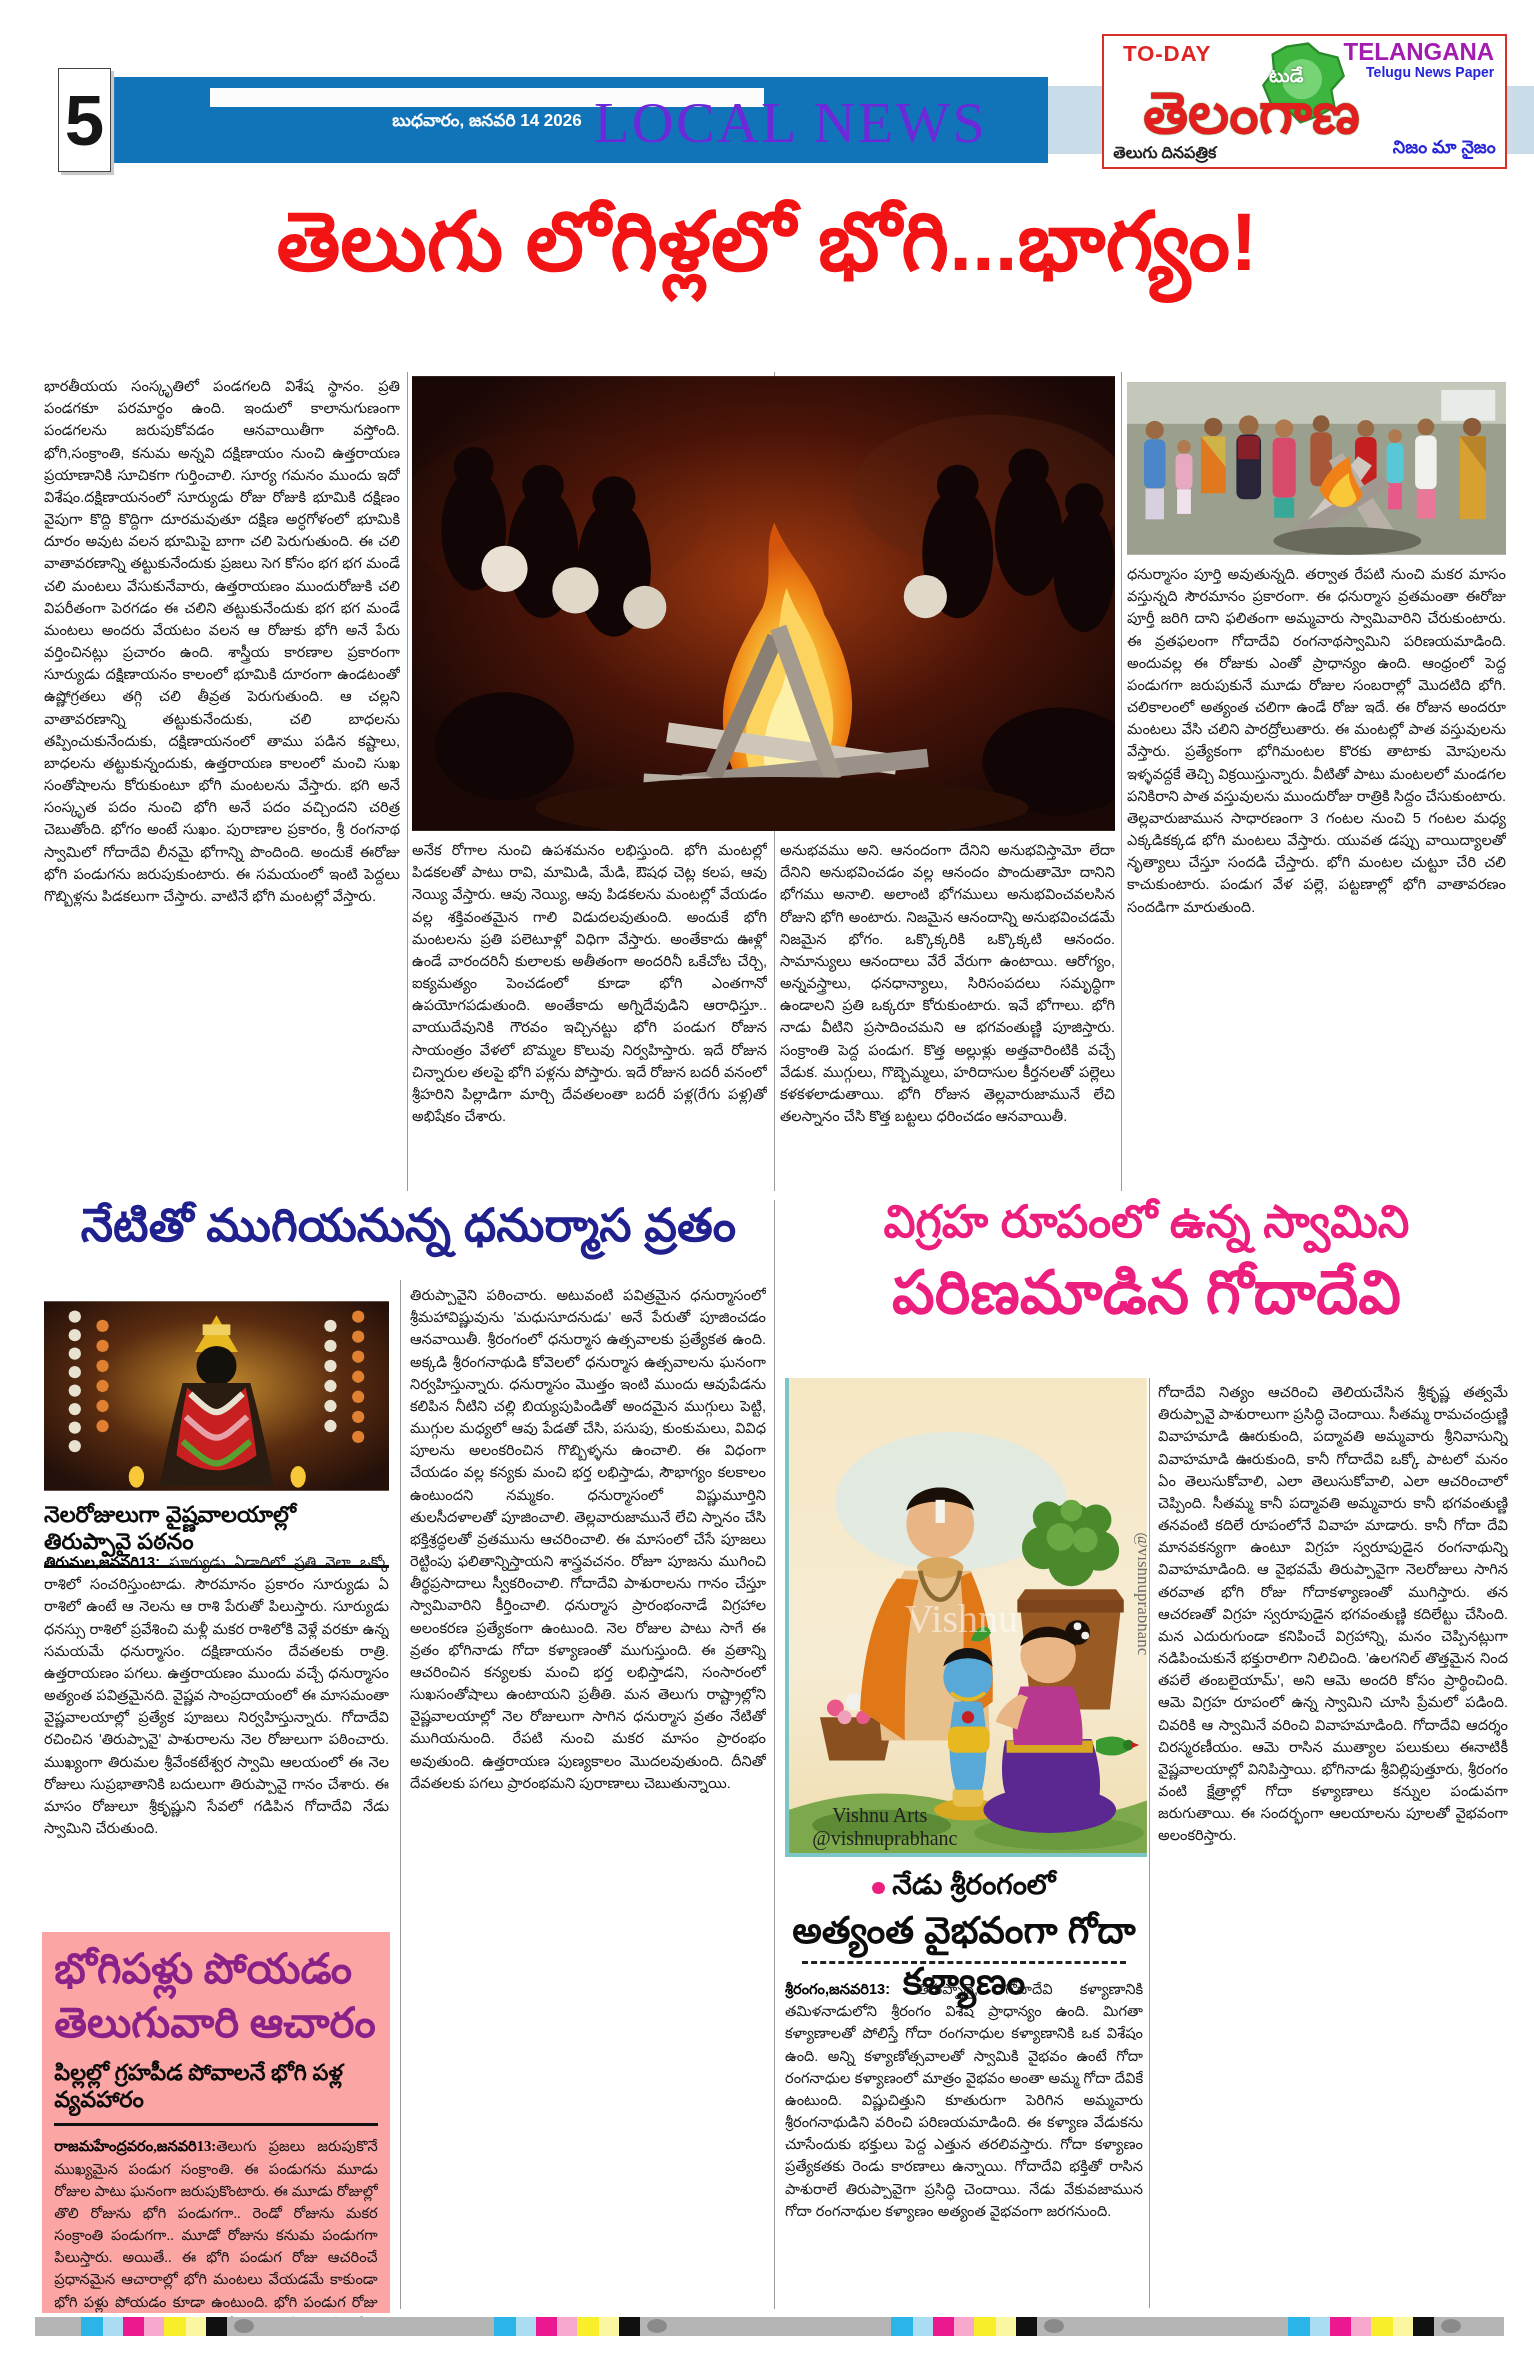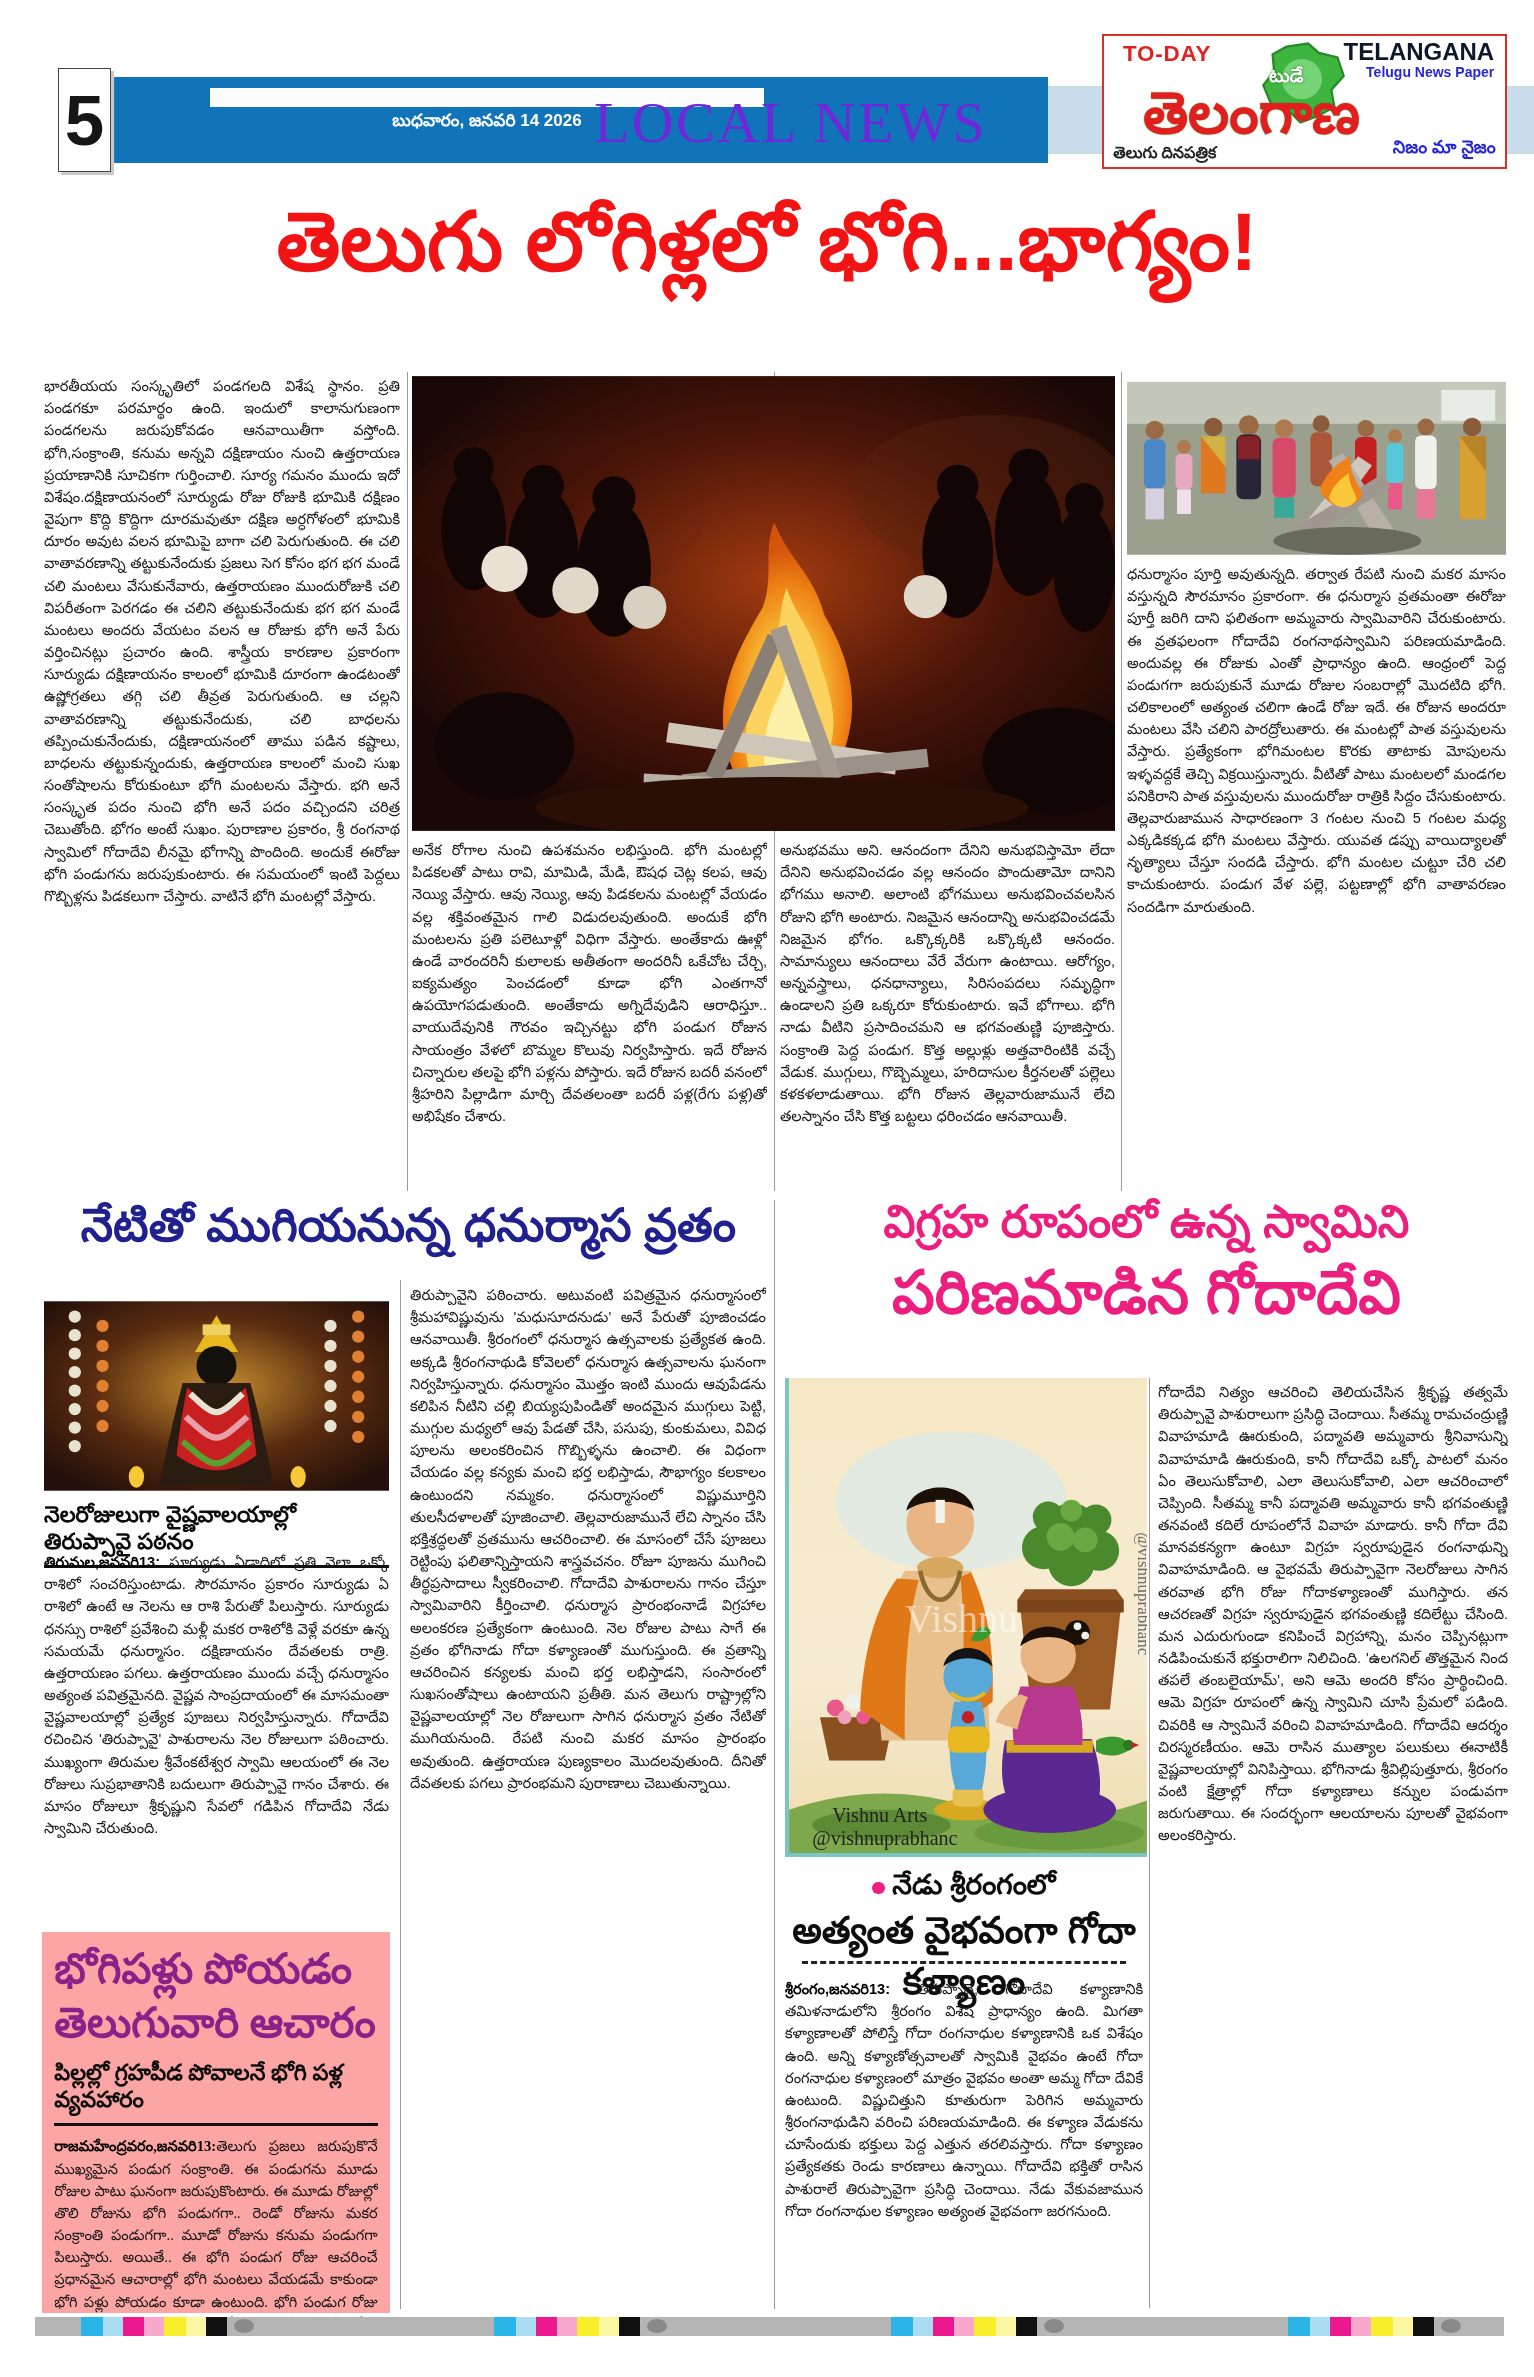--- a/index.html
+++ b/index.html
@@ -15,21 +15,21 @@
   .pageno-box{background:#ffffff;border:1.5px solid #444;box-shadow:3.1px 3.1px 0 #c9c9c9;
               display:flex;align-items:center;justify-content:center;}
   .pageno{font-size:71px;font-weight:bold;color:#161616;line-height:1;}
   .white-stripe{background:#fcfcfc;}
   .date-text{color:#ffffff;font-weight:bold;font-size:17px;text-align:center;}
   .local-news{font-family:"Liberation Serif",serif;color:#6d28d9;font-size:58px;letter-spacing:2.3px;
               white-space:nowrap;}
   
   .logo-box{background:#ffffff;border:2.3px solid #d93025;}
   .logo-today{color:#e02222;font-weight:bold;font-size:22.4px;letter-spacing:0.8px;}
-  .logo-telangana{color:#0f172a;font-weight:bold;font-size:24px;}
+  .logo-telangana{color:#a21caf;font-weight:bold;font-size:24px;}
   .logo-tagline{color:#2626d8;font-weight:bold;font-size:14px;}
   .logo-script{color:#e31e1e;font-weight:bold;font-size:58px;line-height:1;
                text-shadow:0 0 1.5px #2a8a2a;white-space:nowrap;}
   .logo-bl{color:#222;font-weight:bold;font-size:16px;}
   .logo-br{color:#2626d8;font-weight:bold;font-size:17.7px;}
   
   .head-red{color:#f21414;font-weight:bold;font-size:82px;line-height:1.05;text-align:center;white-space:nowrap;}
   .head-navy{color:#20208e;font-weight:bold;font-size:46px;line-height:1.1;white-space:nowrap;}
   .head-magenta{color:#ec1f7e;font-weight:bold;text-align:center;white-space:nowrap;}
   .head-purple{color:#8a2088;font-weight:bold;font-size:42px;line-height:1.25;}

